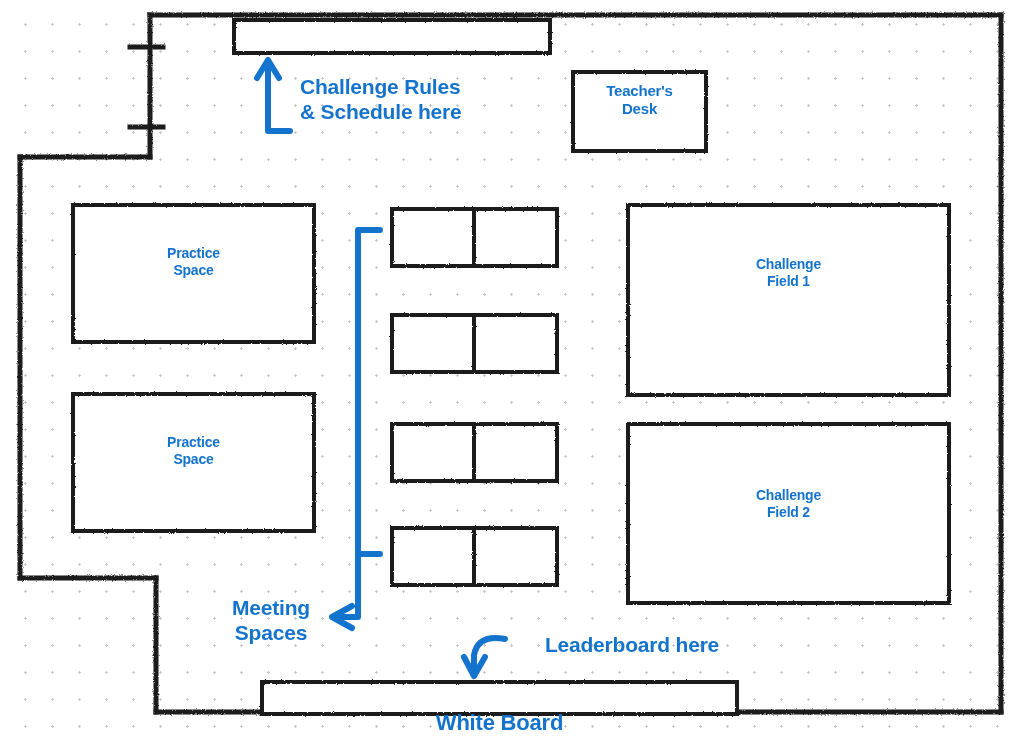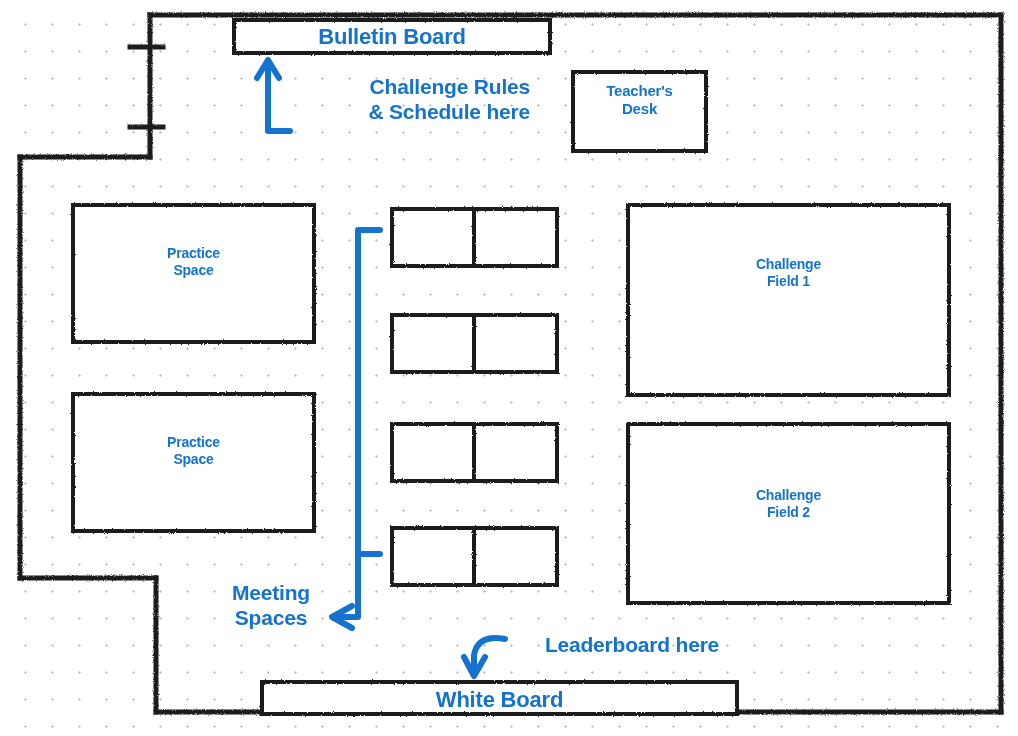--- a/index.html
+++ b/index.html
@@ -134,40 +134,39 @@
       <path d="M 358 554 L 358 617 L 340 617" fill="none" stroke="#1473cc" stroke-width="6" stroke-linecap="round" stroke-linejoin="round"></path>
       <path d="M 352 606 L 332 617 L 352 628" fill="none" stroke="#1473cc" stroke-width="6" stroke-linecap="round" stroke-linejoin="round"></path>
     </g>
 
     <g>
       <path d="M 505 639 Q 478 634 474 655 L 474 672" fill="none" stroke="#1473cc" stroke-width="6" stroke-linecap="round" stroke-linejoin="round"></path>
       <path d="M 464 657 L 474 676 L 485 657" fill="none" stroke="#1473cc" stroke-width="6" stroke-linecap="round" stroke-linejoin="round"></path>
     </g>
   </svg>
 
-  <div class="label board-label" style="left:234px; top:24px; width:316px;">Bulletin Board</div>
 
   <div class="label desk-label" style="left:573px; top:82px; width:133px;">Teacher's
 Desk</div>
 
-  <div class="label annot-label" style="left:300px; top:75px; width:230px; text-align:right;">Challenge Rules
+  <div class="label annot-label" style="left:300px; top:75px; width:230px; text-align:left;">Challenge Rules
 &amp; Schedule here</div>
 
   <div class="label room-label" style="left:73px; top:245px; width:241px;">Practice
 Space</div>
 
   <div class="label room-label" style="left:73px; top:434px; width:241px;">Practice
 Space</div>
 
   <div class="label room-label" style="left:628px; top:256px; width:321px;">Challenge
 Field 1</div>
 
   <div class="label room-label" style="left:628px; top:487px; width:321px;">Challenge
 Field 2</div>
 
-  <div class="label annot-label" style="left:196px; top:581px; width:150px;">Meeting
+  <div class="label annot-label" style="left:196px; top:596px; width:150px;">Meeting
 Spaces</div>
 
   <div class="label annot-label" style="left:512px; top:633px; width:240px; text-align:center;">Leaderboard here</div>
 
-  <div class="label board-label" style="left:262px; top:687px; width:475px;">White Board</div>
+  <div class="label board-label" style="left:262px; top:710px; width:475px;">White Board</div>
 
 </div>
 
 </body></html>

